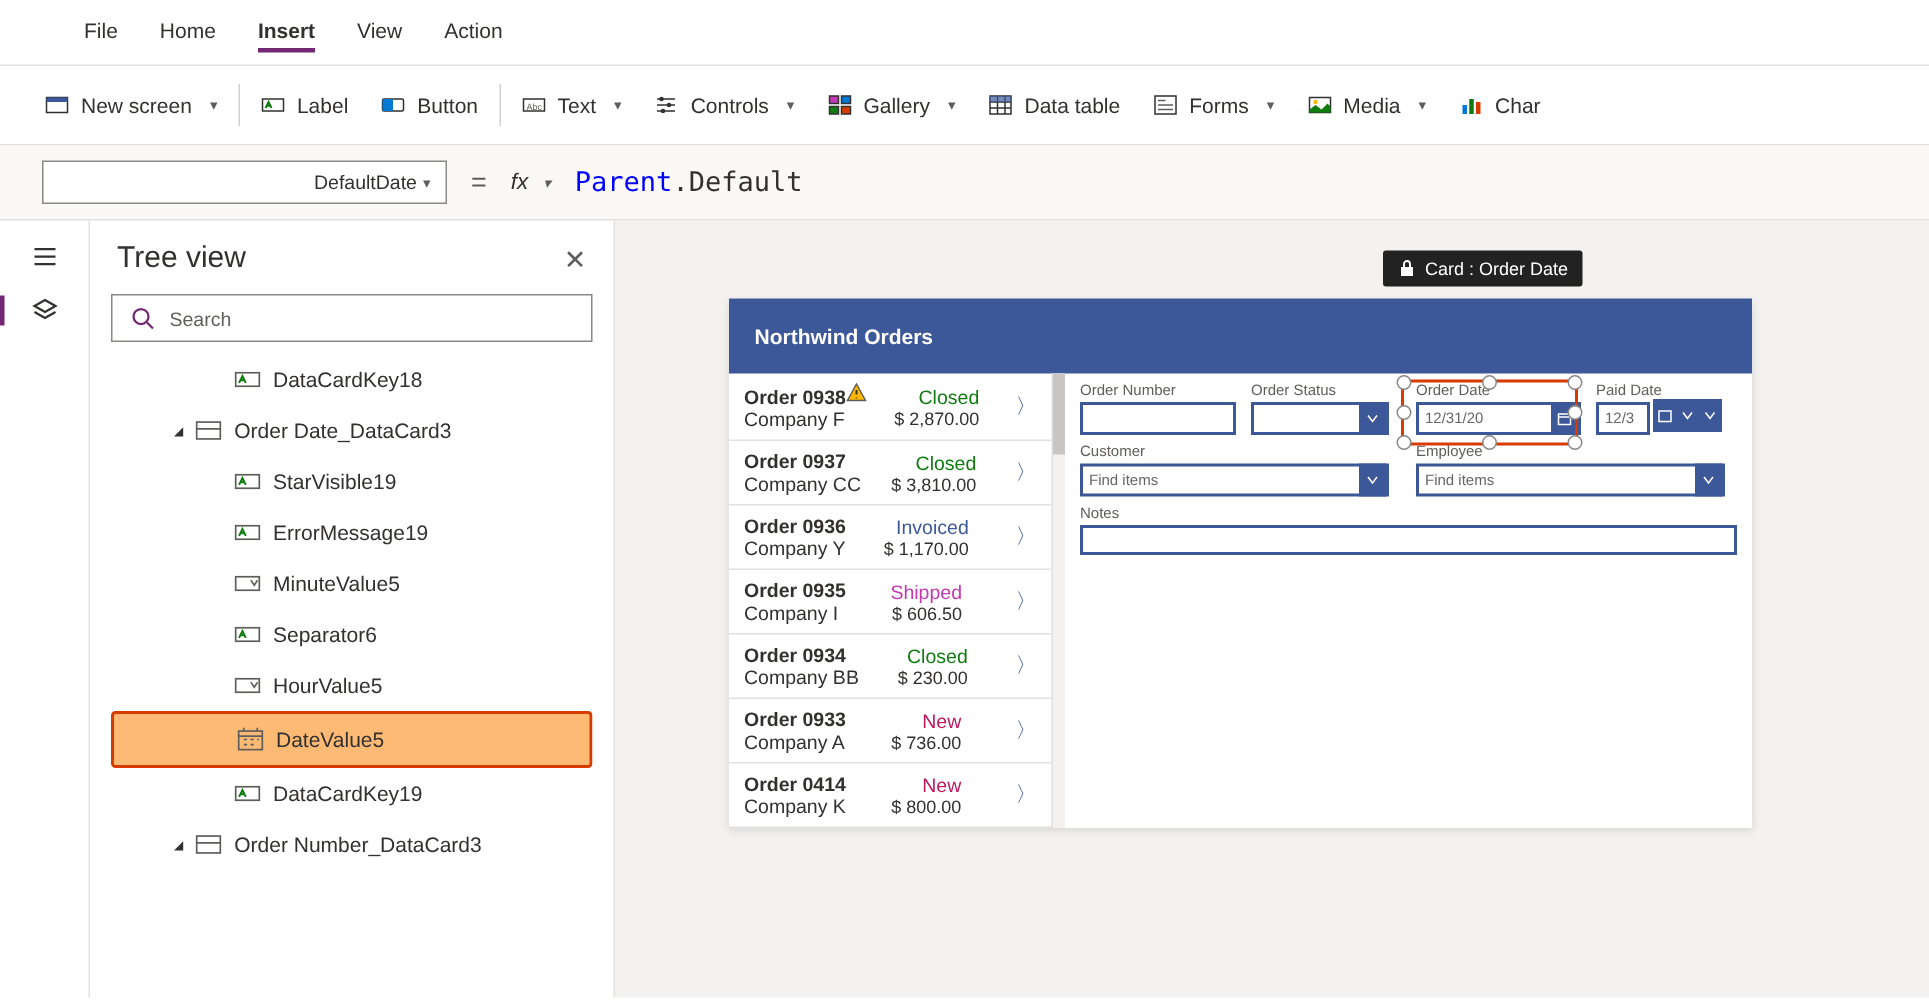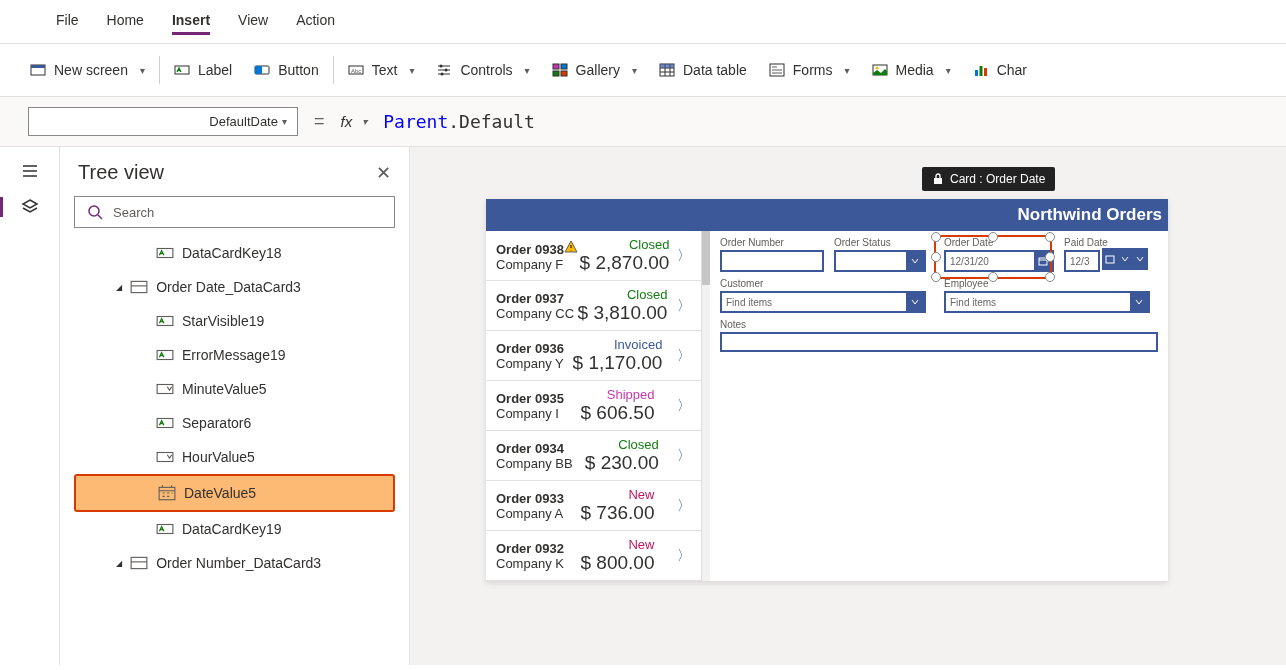--- a/index.html
+++ b/index.html
@@ -37,29 +37,29 @@
   .tree-scroll::-webkit-scrollbar-thumb { background: #c8c6c4; border-radius: 4px; }
   .tree-item { display: flex; align-items: center; gap: 8px; padding: 8px 4px; cursor: pointer; font-size: 14px; }
   .tree-item .ti { width: 18px; display: flex; justify-content: center; }
   .tree-item.l2 { padding-left: 42px; }
   .tree-item.l3 { padding-left: 82px; }
   .tree-item.sel { border: 2px solid #d83b01; background: #fdba74; border-radius: 3px; }
   .collapse { font-size: 8px; color: #323130; }
   
   .canvas { flex: 1; background: #f3f2f1; position: relative; overflow: hidden; }
   .app-frame { position: absolute; left: 76px; top: 52px; width: 682px; background: #fff; box-shadow: 0 2px 6px rgba(0,0,0,0.12); }
-  .app-title { background: #3c5898; color: #fff; text-align: right; font-weight: 600; padding: 6px; font-size: 17px; }
+  .app-title { background: #3c5898; color: #fff; text-align: left; font-weight: 600; padding: 17px; font-size: 14px; }
   .app-body { display: flex; }
   .order-list { width: 216px; border-right: 1px solid #ddd; }
   .order-item { display: flex; justify-content: space-between; align-items: center; padding: 6px 10px; border-bottom: 1px solid #e1e1e1; }
   .order-left { display: flex; flex-direction: column; }
   .order-right { display: flex; flex-direction: column; align-items: flex-end; margin-right: 6px; }
   .order-arrow { color: #3c5898; font-size: 14px; }
   .order-title { font-weight: 600; font-size: 13px; }
-  .order-price { font-size: 19px; }
+  .order-price { font-size: 12px; }
   .st-closed { color: #107c10; }
   .st-invoiced { color: #3c5898; }
   .st-shipped { color: #c239b3; }
   .st-new { color: #be185d; }
   .scrollbar-mock { width: 8px; background: #f3f2f1; position: relative; }
   .scrollbar-mock .thumb { position: absolute; top: 0; height: 54px; width: 8px; background: #c8c6c4; }
   
   .form-panel { flex: 1; padding: 6px 10px; font-size: 10px; position: relative; }
   .form-row { display: flex; gap: 10px; margin-bottom: 6px; }
   .field { display: flex; flex-direction: column; gap: 2px; }
@@ -387,21 +387,21 @@
                 <span>Company A</span>
               </div>
               <div class="order-right">
                 <span class="st-new">New</span>
                 <span class="order-price">$ 736.00</span>
               </div>
               <span class="order-arrow">〉</span>
             </div>
             <div class="order-item">
               <div class="order-left">
-                <span class="order-title">Order 0932</span>
+                <span class="order-title">Order 0414</span>
                 <span>Company K</span>
               </div>
               <div class="order-right">
                 <span class="st-new">New</span>
                 <span class="order-price">$ 800.00</span>
               </div>
               <span class="order-arrow">〉</span>
             </div>
           </div>
         <div class="scrollbar-mock">

